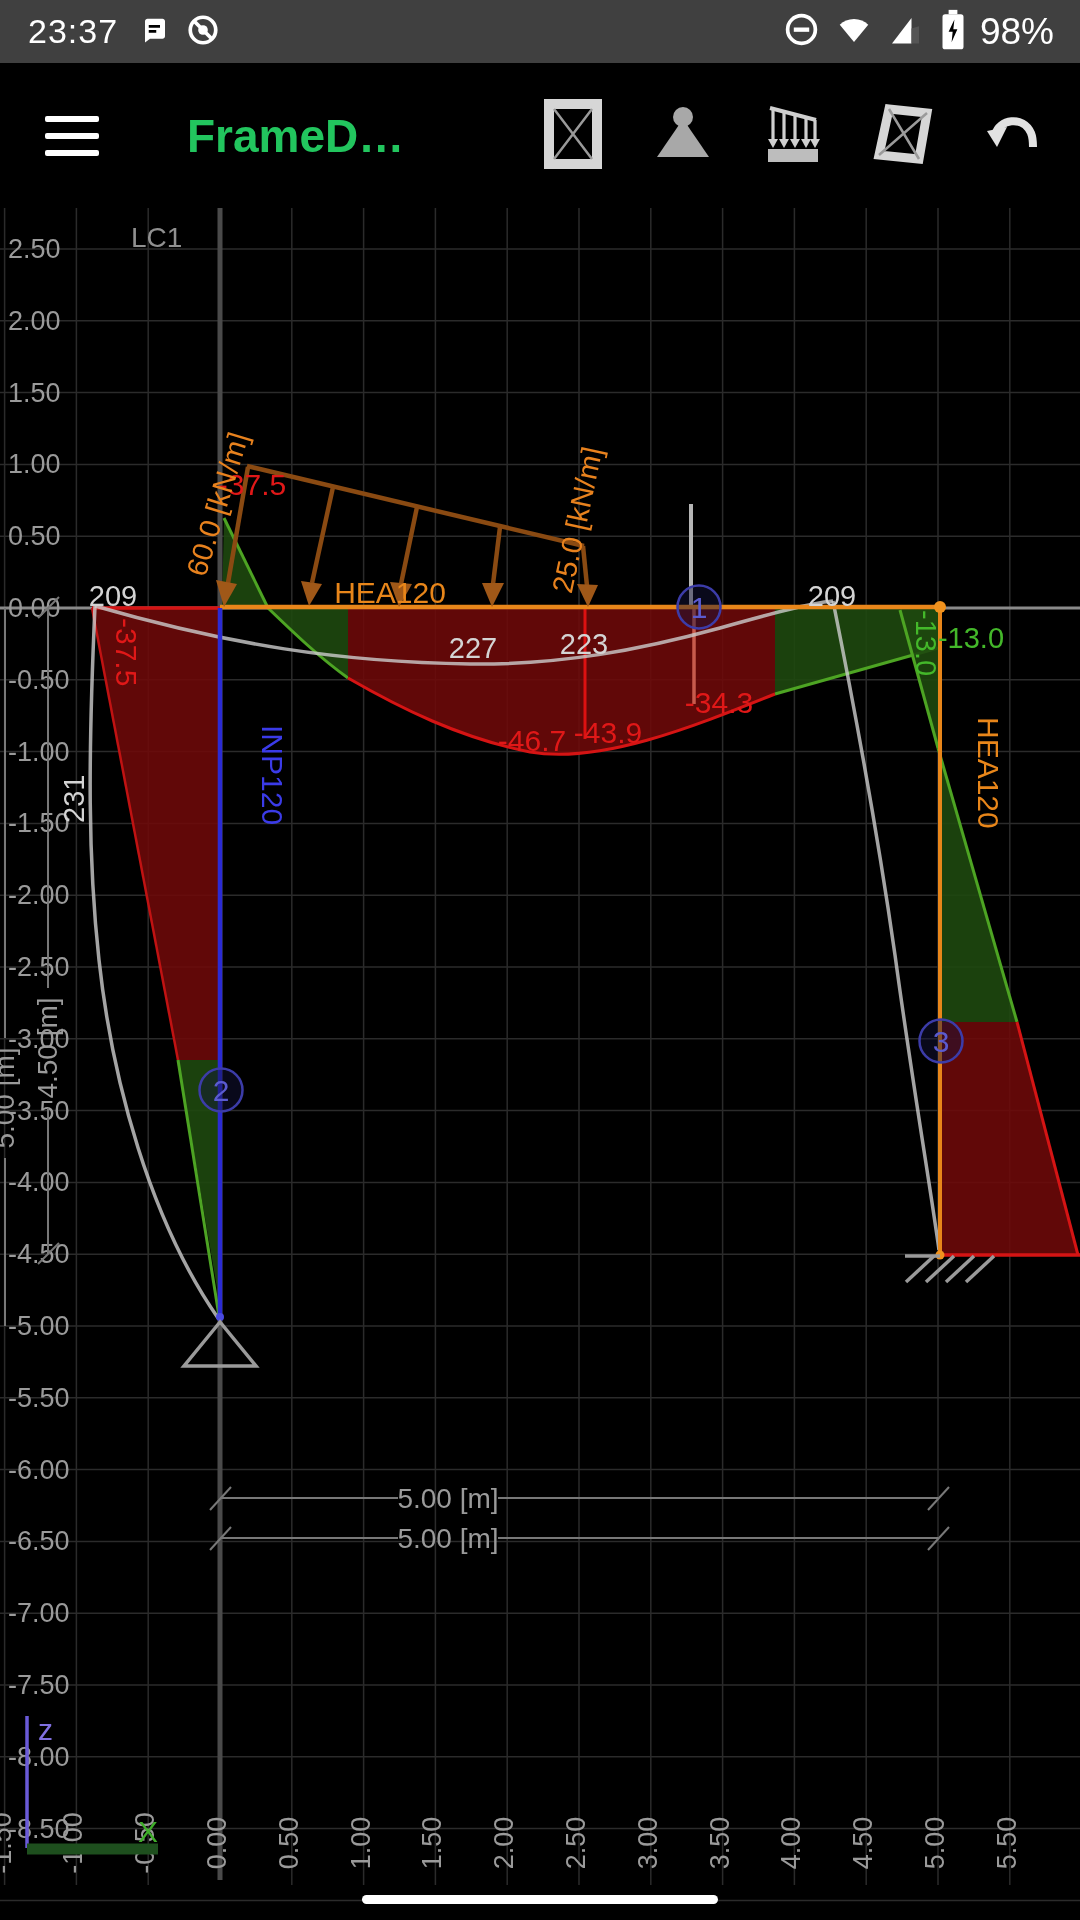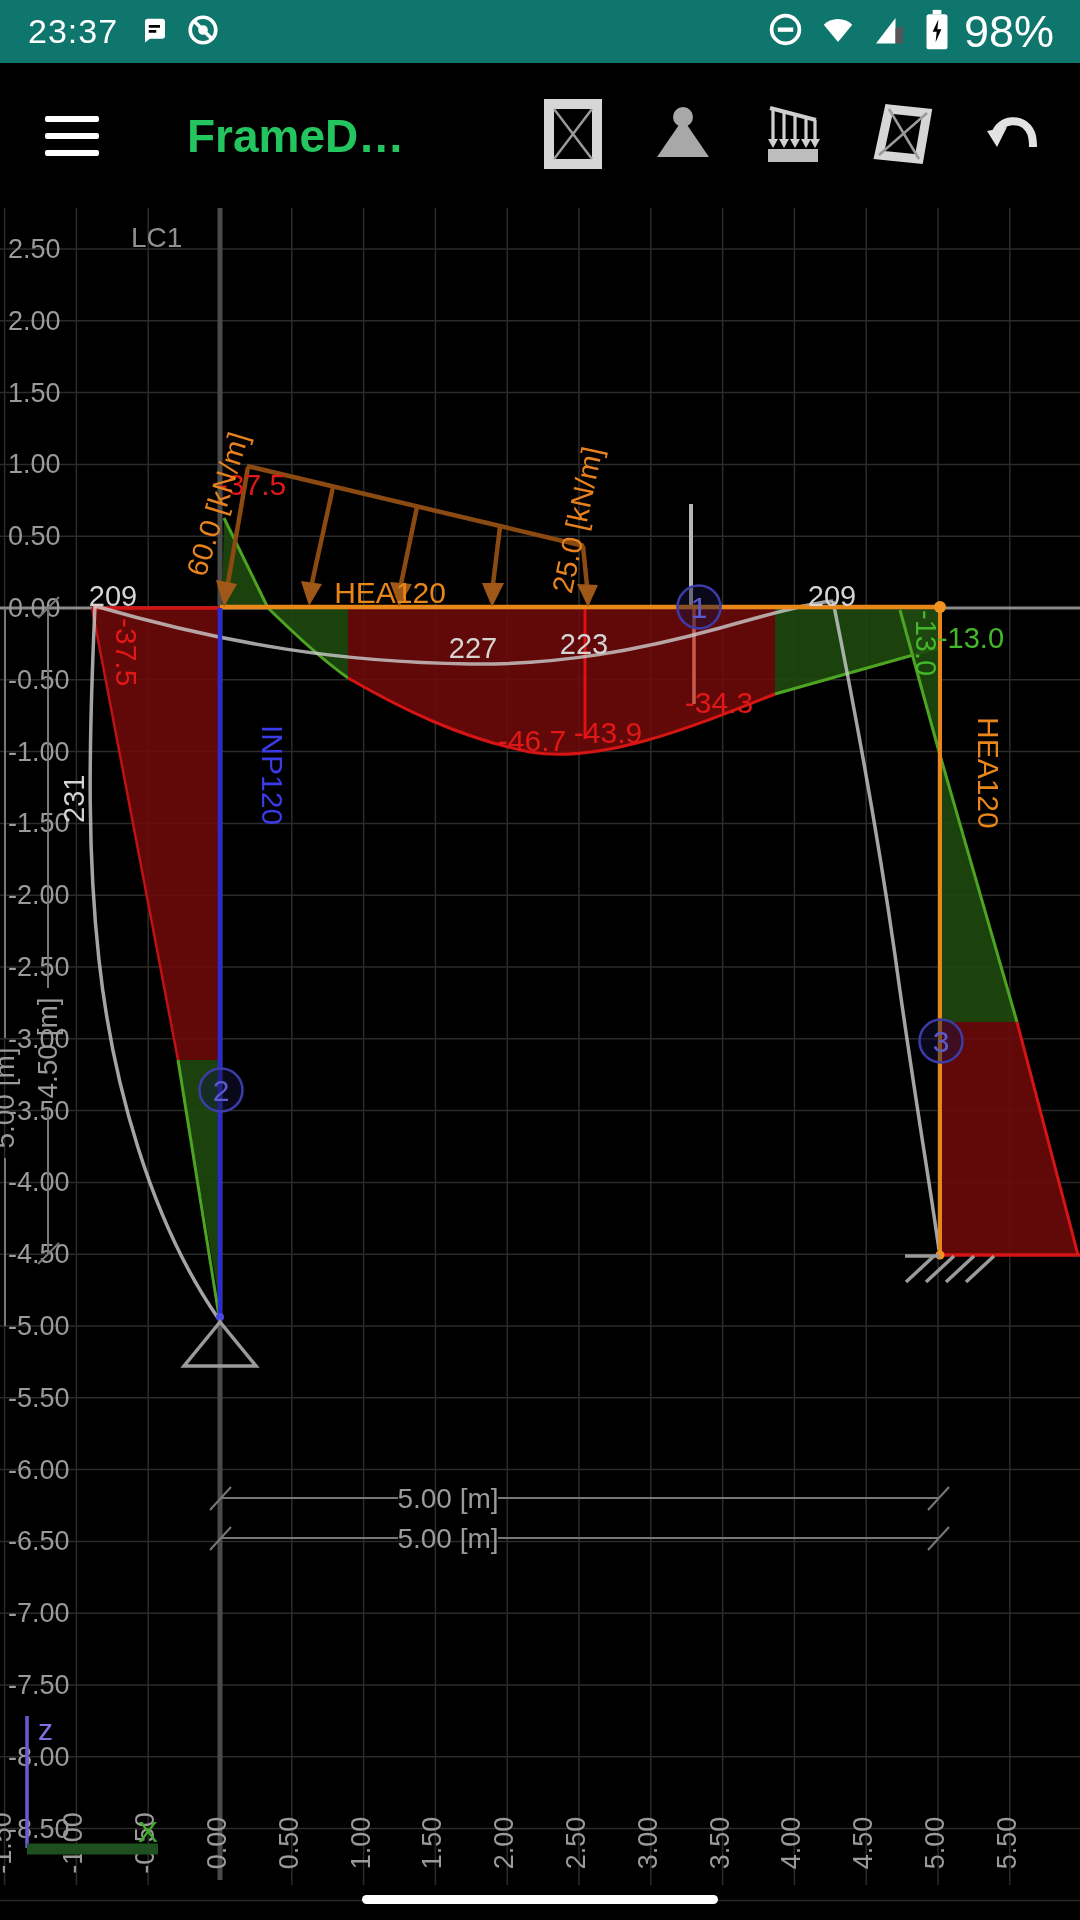--- a/index.html
+++ b/index.html
@@ -1,24 +1,24 @@
 <!DOCTYPE html>
 <html><head>
 <meta charset="utf-8">
 <style>
   html,body{margin:0;padding:0;background:#000;}
   body{width:1080px;height:1920px;overflow:hidden;position:relative;
        font-family:"Liberation Sans",sans-serif;-webkit-font-smoothing:antialiased;}
   
-  #statusbar{position:absolute;top:0;left:0;width:1080px;height:63px;background:#0f766e;
+  #statusbar{position:absolute;top:0;left:0;width:1080px;height:63px;background:#404040;
              display:flex;align-items:center;color:#fff;z-index:5;}
   #sb-time{font-size:34px;margin-left:28px;letter-spacing:1px;}
   .sb-left-icons{display:flex;align-items:center;gap:16px;margin-left:22px;}
   .sb-right{margin-left:auto;display:flex;align-items:center;gap:14px;margin-right:26px;}
-  #sb-batt-pct{font-size:45px;}
+  #sb-batt-pct{font-size:37px;}
   
   #toolbar{position:absolute;top:63px;left:0;width:1080px;height:145px;background:#000;
            display:flex;align-items:center;z-index:5;}
   #hamburger{width:54px;height:40px;margin-left:45px;display:flex;flex-direction:column;
              justify-content:space-between;cursor:pointer;}
   #hamburger div{height:6px;background:#fff;border-radius:2px;}
   #app-title{color:#22c55e;font-size:46px;font-weight:bold;margin-left:88px;white-space:nowrap;}
   #tb-actions{margin-left:auto;display:flex;align-items:center;gap:48px;margin-right:36px;}
   .tb-btn{width:62px;height:68px;display:flex;align-items:center;justify-content:center;}
   

